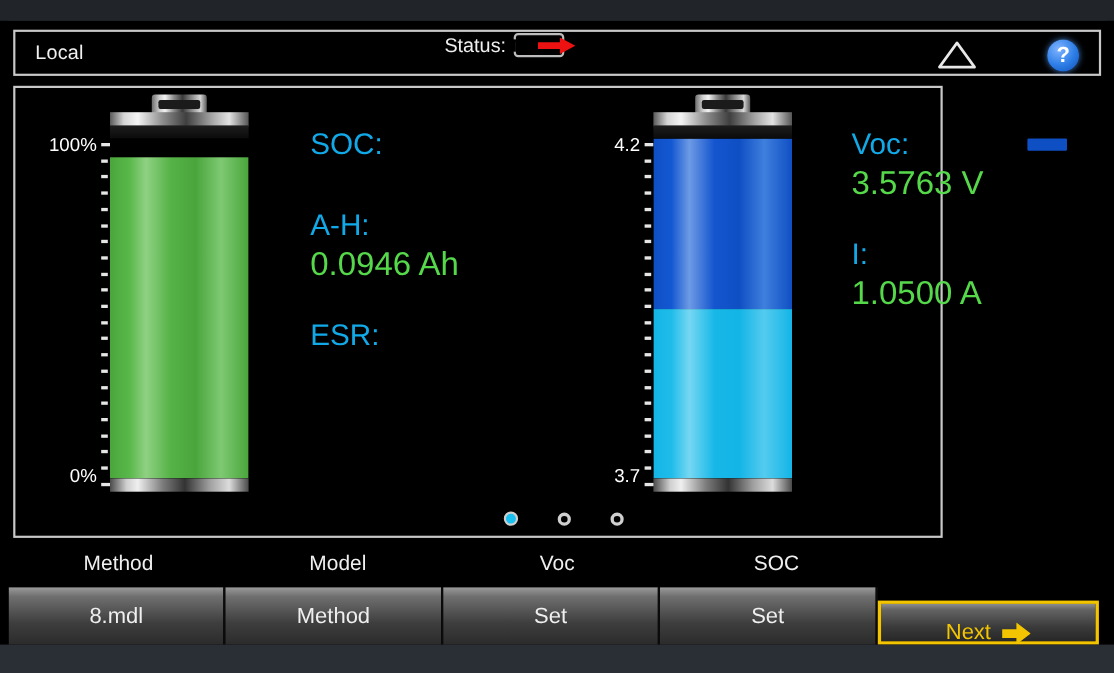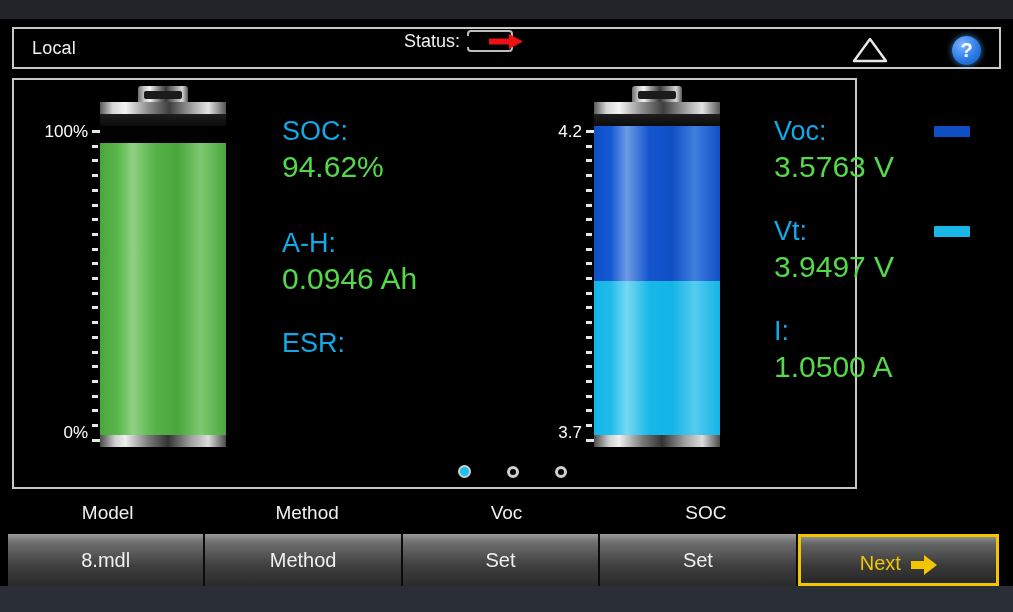--- a/index.html
+++ b/index.html
@@ -304,21 +304,21 @@
     flex: 1 1 0;
     position: relative;
     background: linear-gradient(to bottom, #9a9a9a 0%, #6f6f6f 16%, #3e3e3e 62%, #2b2b2b 100%);
     border-right: 2px solid #0b0b0b;
     box-sizing: border-box;
     color: #efefef;
     font-size: 20px;
     text-align: center;
     line-height: 52px;
   }
-  .sk-btn:last-child { border-right: none; }
+  .sk-btn:last-child { border-right: none; margin-top: 12px; }
   .sk-btn.selected {
     border: 3px solid #f2c500;
     color: #f2c500;
     background: linear-gradient(to bottom, #8d8d8d 0%, #636363 16%, #3a3a3a 62%, #272727 100%);
   }
   .sk-btn .arrow-yellow {
     display: inline-block;
     vertical-align: middle;
     margin-left: 10px;
   }
@@ -391,21 +391,20 @@
         <div class="batt-body" id="soc-body" style="top:40px; height:309px;">
           <div class="fill-seg fill-green" id="soc-fill" style="height: 292.376px; top: 16.6242px;"></div>
         </div>
         <div class="batt-base" style="top:349px;"></div>
       </div>
     </div>
 
     <div class="readout left">
       <div class="ro-block">
         <div class="ro-label">SOC:</div>
-        <div class="ro-value">94.62%</div>
       </div>
       <div class="ro-block" style="margin-top:40px;">
         <div class="ro-label">A-H:</div>
         <div class="ro-value">0.0946 Ah</div>
       </div>
       <div class="ro-block" style="margin-top:28px;">
         <div class="ro-label">ESR:</div>
       </div>
     </div>
 
@@ -450,41 +449,36 @@
       </div>
     </div>
 
     <div class="readout right">
       <div class="ro-block">
         <div class="ro-label">Voc:</div>
         <span class="swatch voc"></span>
         <div class="ro-value">3.5763 V</div>
       </div>
       <div class="ro-block" style="margin-top:28px;">
-        <div class="ro-label">Vt:</div>
-        <span class="swatch vt"></span>
-        <div class="ro-value">3.9497 V</div>
-      </div>
-      <div class="ro-block" style="margin-top:28px;">
         <div class="ro-label">I:</div>
         <div class="ro-value">1.0500 A</div>
       </div>
     </div>
 
     <div class="page-dots" id="page-dots">
         <span class="dot active"></span>
         <span class="dot idle"></span>
         <span class="dot idle"></span>
       </div>
 
   </div>
 
   <div class="softkey-labels" id="sk-labels">
+      <div class="sk-label-cell">Method</div>
       <div class="sk-label-cell">Model</div>
-      <div class="sk-label-cell">Method</div>
       <div class="sk-label-cell">Voc</div>
       <div class="sk-label-cell">SOC</div>
       <div class="sk-label-cell blank">&nbsp;</div>
     </div>
 
   <div class="softkey-row" id="sk-row">
       <div class="sk-btn"><span>8.mdl</span></div>
       <div class="sk-btn"><span>Method</span></div>
       <div class="sk-btn"><span>Set</span></div>
       <div class="sk-btn"><span>Set</span></div>

